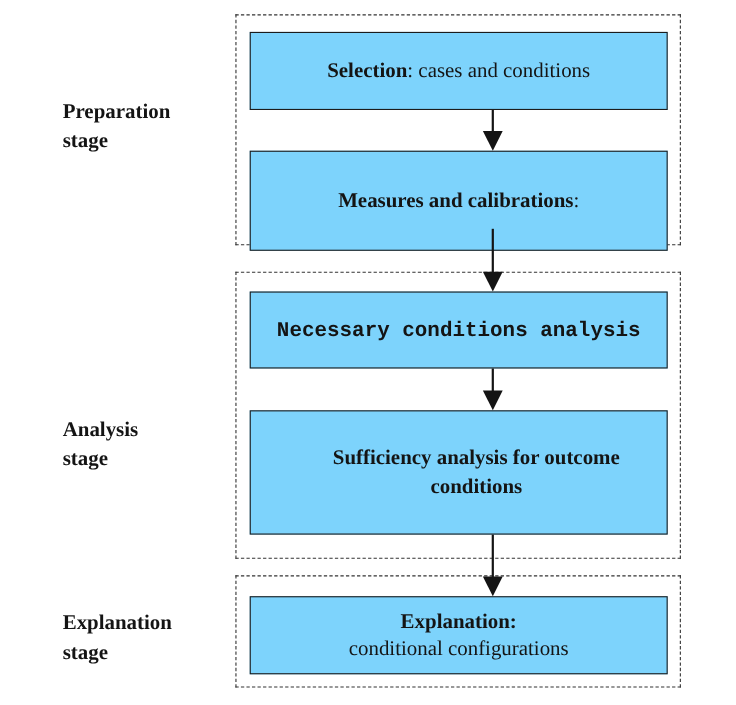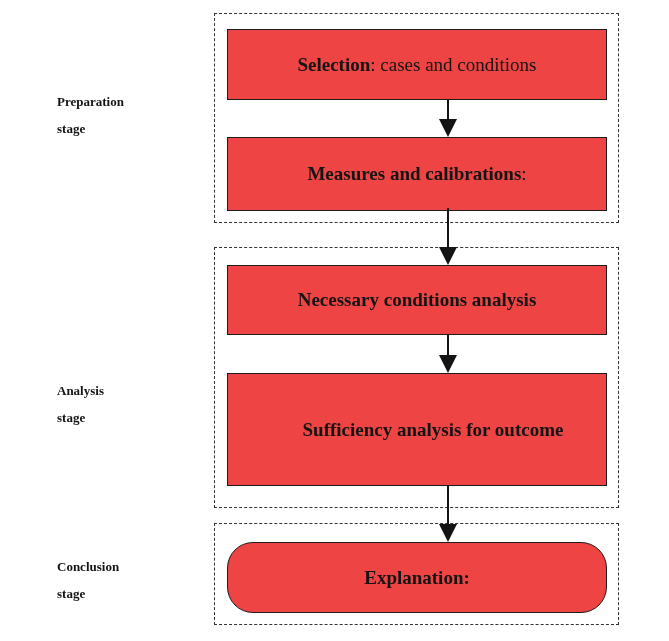--- a/index.html
+++ b/index.html
@@ -11,21 +11,21 @@
     font-family: "Liberation Serif", serif;
     color: #141414;
     overflow: hidden;
   }
 
   
   .stage-label {
     position: absolute;
     left: 57px;
     font-weight: bold;
-    font-size: 13px;
+    font-size: 19px;
     line-height: 27px;
   }
   .stage-label .stage-line { display: block; }
   .pos-label-prep { top: 88px; }
   .pos-label-analysis { top: 377px; }
   .pos-label-conclusion { top: 553px; }
 
   
   .stage-frame {
     position: absolute;
@@ -40,34 +40,34 @@
   .pos-frame-analysis { top: 247px; height: 261px; }
   .pos-frame-conclusion { top: 523px; height: 102px; }
 
   
   .node {
     position: absolute;
     left: 227px;
     width: 380px;
     border: 1.5px solid #1c1c1c;
     box-sizing: border-box;
-    background: #ef4444;
+    background: #7dd3fc;
     display: flex;
     flex-direction: column;
     justify-content: center;
     text-align: center;
     font-size: 19px;
     line-height: 24px;
     z-index: 2;
   }
   .pos-selection   { top: 29px;  height: 71px; }
-  .pos-measures    { top: 137px; height: 74px; gap: 29px; }
-  .pos-necessary   { top: 265px; height: 70px; }
+  .pos-measures    { top: 137px; height: 91px; gap: 29px; }
+  .pos-necessary   { top: 265px; height: 70px; font-family: Liberation Mono, monospace; }
   .pos-sufficiency { top: 373px; height: 113px; line-height: 26px; padding-left: 32px; }
-  .pos-explanation { top: 542px; height: 71px; border-radius: 26px; }
+  .pos-explanation { top: 542px; height: 71px; }
 
   .node-line { margin: 0; }
   .node-line b { font-weight: bold; }
 
   .bullet-marker {
     display: inline-block;
     font-size: 12px;
     margin-right: 30px;
     vertical-align: 1px;
   }
@@ -111,21 +111,21 @@
 
   <div class="stage-label pos-label-prep">
     <span class="stage-line">Preparation</span>
     <span class="stage-line">stage</span>
   </div>
   <div class="stage-label pos-label-analysis">
     <span class="stage-line">Analysis</span>
     <span class="stage-line">stage</span>
   </div>
   <div class="stage-label pos-label-conclusion">
-    <span class="stage-line">Conclusion</span>
+    <span class="stage-line">Explanation</span>
     <span class="stage-line">stage</span>
   </div>
 
   <div class="stage-frame pos-frame-prep"></div>
   <div class="stage-frame pos-frame-analysis"></div>
   <div class="stage-frame pos-frame-conclusion"></div>
 
   <div class="node pos-selection">
     <p class="node-line"><b>Selection</b><span>: cases and conditions</span></p>
   </div>
@@ -133,24 +133,26 @@
   <div class="node pos-measures">
     <p class="node-line"><b>Measures and calibrations</b><span>:</span></p>
   </div>
 
   <div class="node pos-necessary">
     <p class="node-line"><b>Necessary conditions analysis</b></p>
   </div>
 
   <div class="node pos-sufficiency">
     <p class="node-line"><b>Sufficiency analysis for outcome</b></p>
+    <p class="node-line"><b>conditions</b></p>
   </div>
 
   <div class="node pos-explanation">
     <p class="node-line"><b>Explanation:</b></p>
+    <p class="node-line"><span>conditional configurations</span></p>
   </div>
 
   <div class="arrow pos-arrow-1"></div>
   <div class="arrow pos-arrow-2"></div>
   <div class="arrow pos-arrow-3"></div>
   <div class="arrow pos-arrow-4"></div>
 
 </div>
 
 </body></html>

